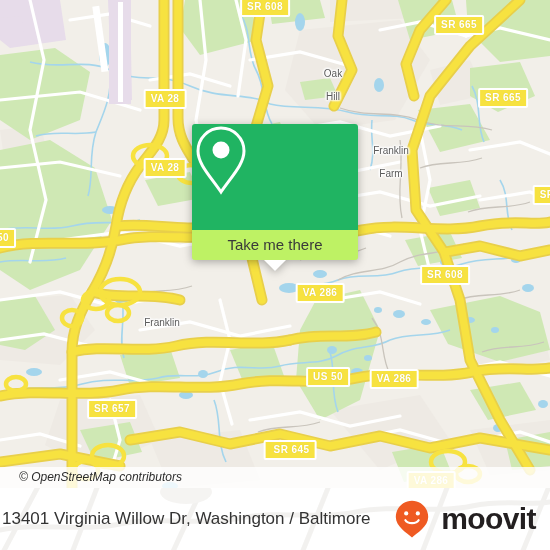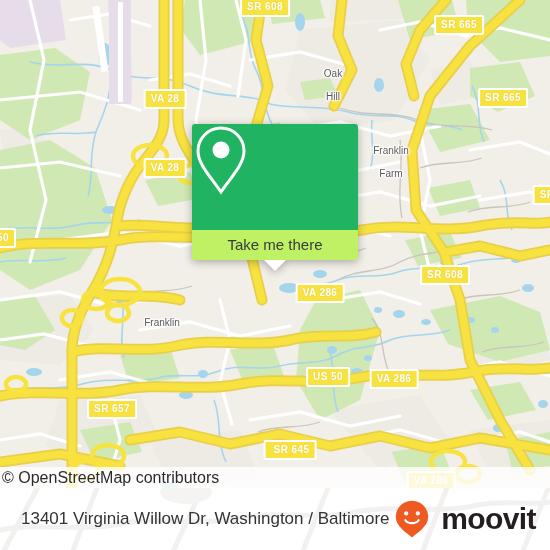--- a/index.html
+++ b/index.html
@@ -47,25 +47,26 @@
     z-index:35;
     pointer-events:none;
   }
 
   
   #attribution{
     position:absolute;left:0;bottom:0;
     height:21px;width:100%;
     background:rgba(255,255,255,.80);
     color:#2b2b2b;
-    font-size:16px;
+    font-size:12px;
     line-height:21px;
-    padding-left:2px;
+    padding-left:19px;
     box-sizing:border-box;
     z-index:60;
+    font-style:italic;
   }
 
   
   #popup{
     position:absolute;left:192px;top:124px;width:166px;
     z-index:80;
     filter:drop-shadow(0 2px 4px rgba(0,0,0,.30));
   }
   #popup-head{
     background:#20b462;
@@ -96,21 +97,21 @@
   #footer{
     position:absolute;left:0;top:488px;width:550px;height:62px;
     background:#ffffff;
     overflow:hidden;
   }
   #footer-watermark{position:absolute;left:0;top:-60px;width:550px;height:130px;opacity:.5;}
   #footer-inner{
     position:relative;
     height:62px;
     display:flex;align-items:center;justify-content:space-between;
-    padding:0 14px 0 21px;
+    padding:0 14px 0 2px;
     box-sizing:border-box;
   }
   #address{
     color:#333333;
     font-size:17px;
     line-height:20px;
     white-space:nowrap;
   }
   #brand{display:flex;align-items:center;gap:12px;}
   #brand-mark{display:block;}

